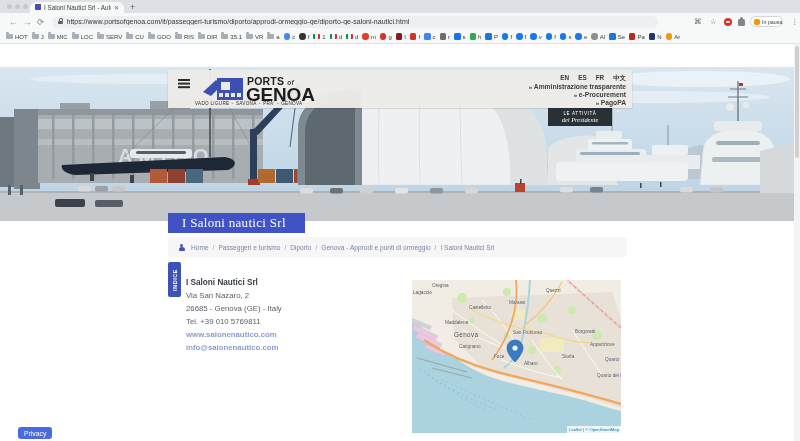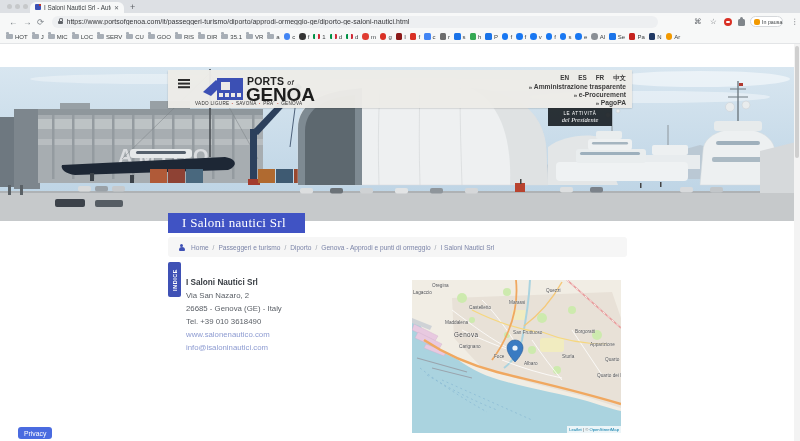--- a/index.html
+++ b/index.html
@@ -71,21 +71,21 @@
   .crumb-user::before{content:"";position:absolute;left:2px;top:0;width:3px;height:3px;border-radius:50%;background:#3f51b5;}
   .crumb-user::after{content:"";position:absolute;left:.5px;top:3.5px;width:6px;height:3.5px;border-radius:3px 3px 1px 1px;background:#3f51b5;}
   .crumbs{display:flex;font-size:6.6px;color:#7b84a8;white-space:nowrap;}
   .crumb:not(:last-child)::after{content:"/";color:#9aa0ab;margin:0 4px;}
 
   
   .indice{left:168px;top:262px;width:13px;height:35px;background:#3f51b5;border-radius:2px;display:flex;align-items:center;justify-content:center;}
   .indice span{transform:rotate(-90deg);white-space:nowrap;color:#fff;font-size:5.4px;font-weight:bold;letter-spacing:.6px;}
   .contact{left:186px;top:276px;font-size:7.8px;color:#5a5f66;line-height:13px;}
   .contact .name{font-weight:bold;color:#393e44;font-size:8.2px;}
-  .contact .lnk{color:#8d9bd1;}
+  .contact .lnk{color:#8d9bd1;font-weight:bold;}
 
   
   .map{left:412px;top:280px;width:209px;height:153px;overflow:hidden;background:#f1ede4;}
   .map-label{position:absolute;font-size:4.7px;color:#4b4b4b;white-space:nowrap;text-shadow:0 0 1px #fff,0 0 1px #fff;}
   .map-label.big{font-size:6.3px;color:#3f3f3f;letter-spacing:.4px;}
   .map-attr{position:absolute;right:0;bottom:0;background:rgba(255,255,255,.78);font-size:4.2px;color:#555;padding:1px 2px;white-space:nowrap;}
   .map-attr .a{color:#0078a8;}
 
   
   .privacy{left:18px;top:427px;background:#4a6be0;color:#fff;font-size:6.8px;padding:2.5px 6px;border-radius:3px;border:none;}
@@ -455,23 +455,23 @@
   </div>
 
   <div class="abs indice">
       <span>INDICE</span>
     </div>
 
   <div class="abs contact">
     <div class="name">I Saloni Nautici Srl</div>
     <div>Via San Nazaro, 2</div>
     <div>26685 - Genova (GE) - Italy</div>
-    <div>Tel. +39 010 3618490</div>
+    <div>Tel. +39 010 5769811</div>
     <div class="lnk">www.salonenautico.com</div>
-    <div class="lnk">info@isaloninautici.com</div>
+    <div class="lnk">info@salonenautico.com</div>
   </div>
 
   <div class="abs map">
     <svg width="209" height="153" viewBox="0 0 209 153">
       <rect width="209" height="153" fill="#f1ede4"></rect>
       <path d="M40,18 L200,12 L209,38 L209,128 L178,118 L120,103 L70,88 L42,58 Z" fill="#e8e1d7"></path>
       <g fill="#cdeaae">
         <circle cx="50" cy="18" r="5"></circle>
           <circle cx="95" cy="12" r="4"></circle>
           <circle cx="130" cy="38" r="5"></circle>

